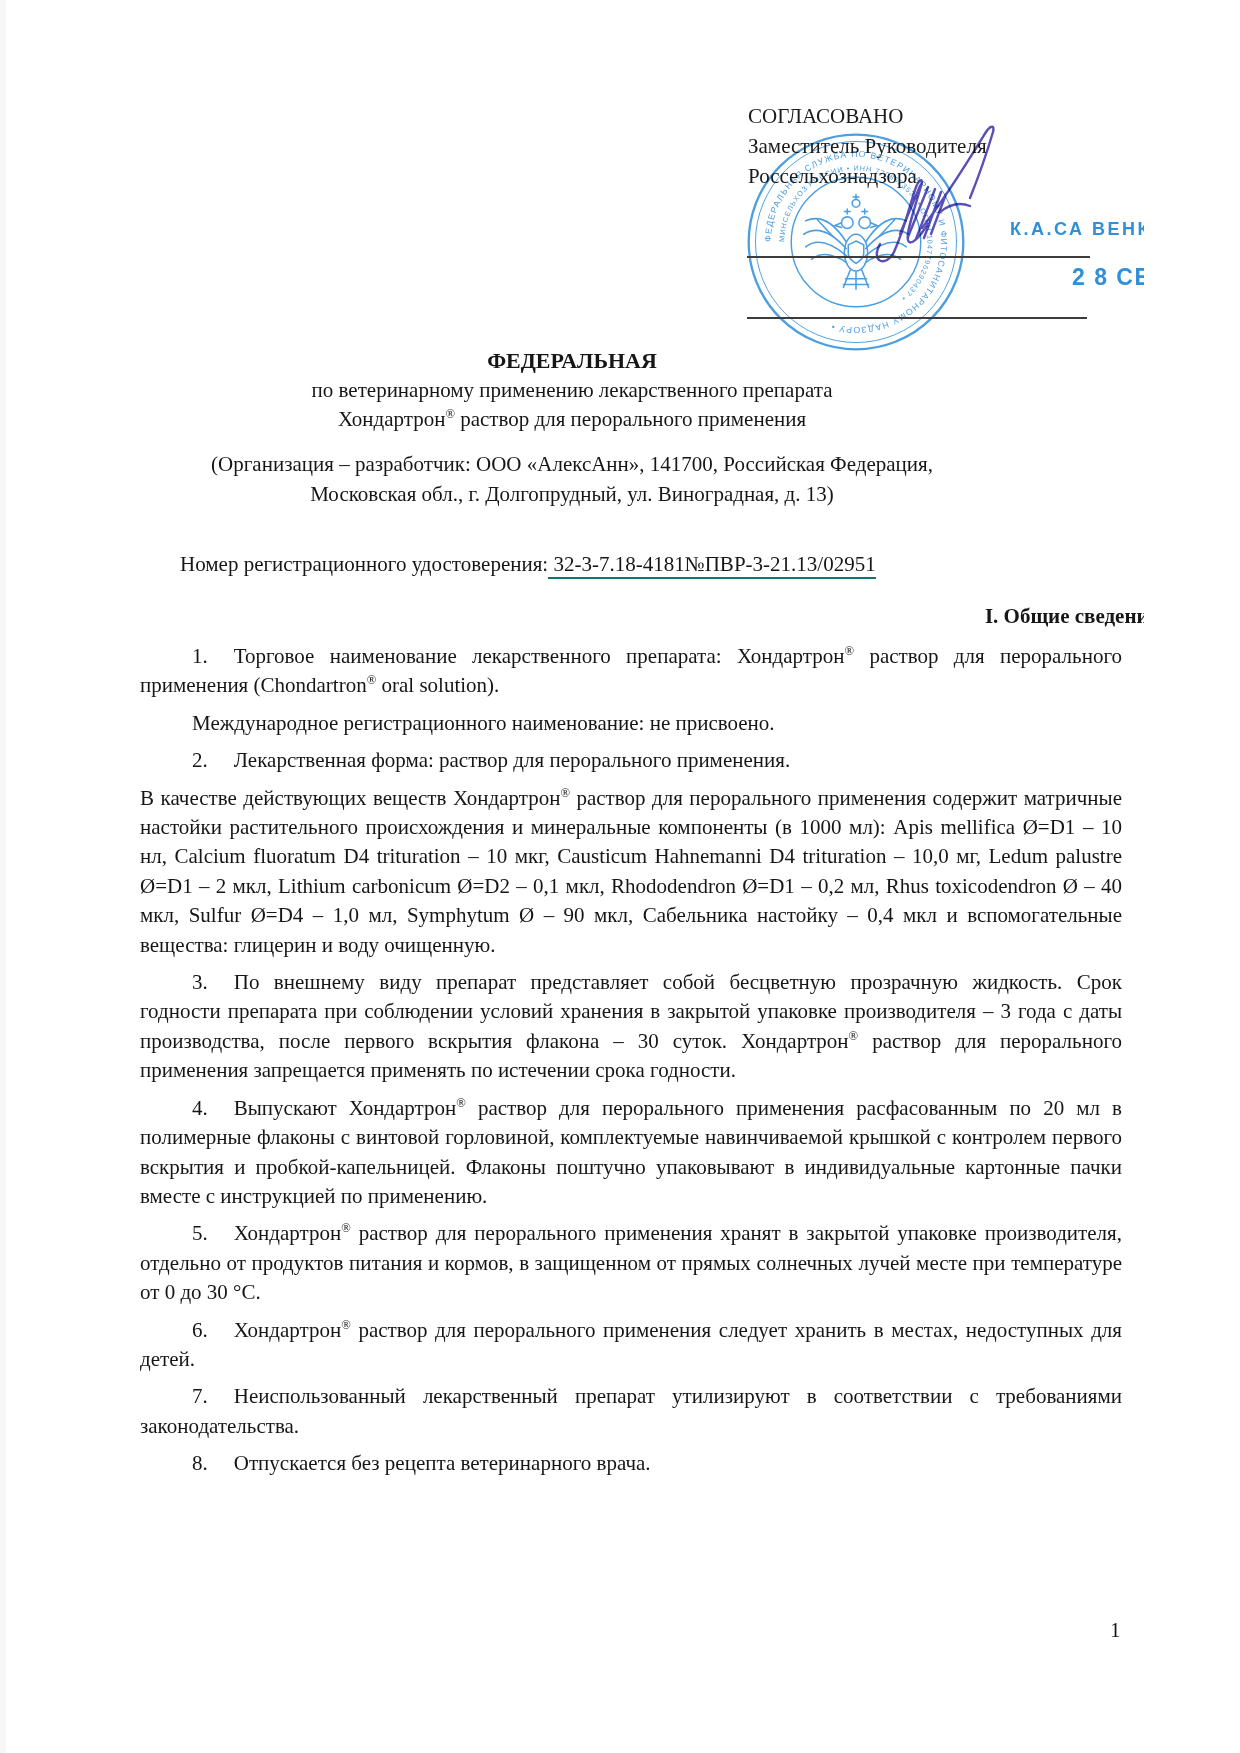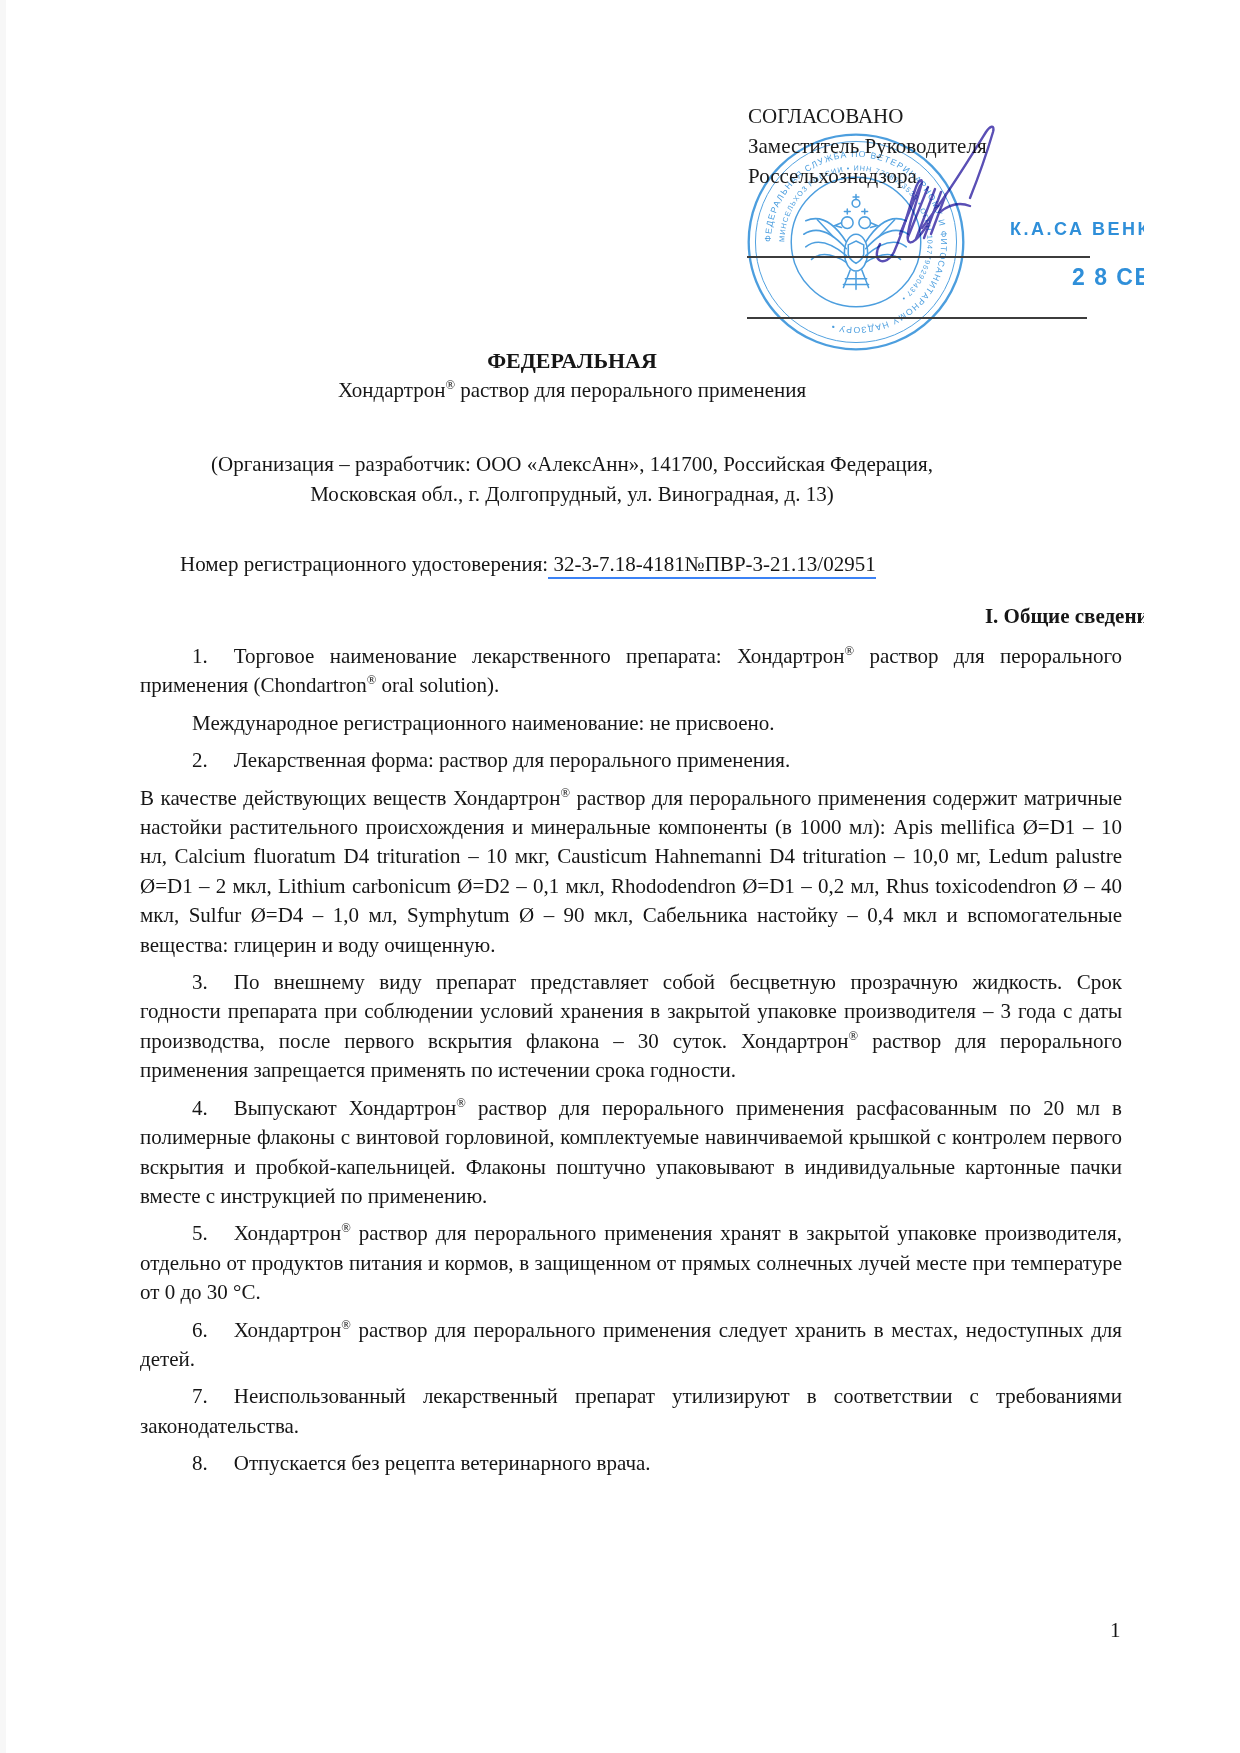--- a/index.html
+++ b/index.html
@@ -56,21 +56,21 @@
   }
   .doc-title .t1 { font-weight:bold; font-size:22px; }
   .developer-block {
     position:absolute; left:0; top:449px; width:100%;
     text-align:center; line-height:30px; font-size:21px;
   }
   .reg-line {
     position:absolute; left:180px; top:552px;
     font-size:21px; white-space:nowrap;
   }
-  .reg-number { border-bottom:2px solid #3b82f6; padding-bottom:1px; }
+  .reg-number { border-bottom:2px solid #0f766e; padding-bottom:1px; }
   .section-heading {
     position:absolute; left:16px; top:604px; width:100%;
     text-align:right; font-weight:bold; font-size:21px;
   }
   
   .body-text {
     position:absolute; left:132px; top:634px; width:998px;
     font-size:21px; line-height:29.4px; text-align:justify;
   }
   .body-text p { margin:8px; }
@@ -156,20 +156,21 @@
   </svg>
 
   <div class="sig-line l1"></div>
   <div class="sig-line l2"></div>
 
   <div class="name-stamp">К.А.СА ВЕНКОВ</div>
   <div class="date-stamp">2 8 СЕН 2021</div>
 
   <div class="doc-title">
     <div class="t1">ФЕДЕРАЛЬНАЯ</div>
+    <div>по ветеринарному применению лекарственного препарата</div>
     <div class="rsup">Хондартрон<sup class="regmark">®</sup> раствор для перорального применения</div>
   </div>
 
   <div class="developer-block">
     <div>(Организация – разработчик: ООО «АлексАнн», 141700, Российская Федерация,</div>
     <div>Московская обл., г. Долгопрудный, ул. Виноградная, д. 13)</div>
   </div>
 
   <div class="reg-line">
     <span>Номер регистрационного удостоверения:</span><span class="reg-number"> 32-3-7.18-4181№ПВР-3-21.13/02951</span>

